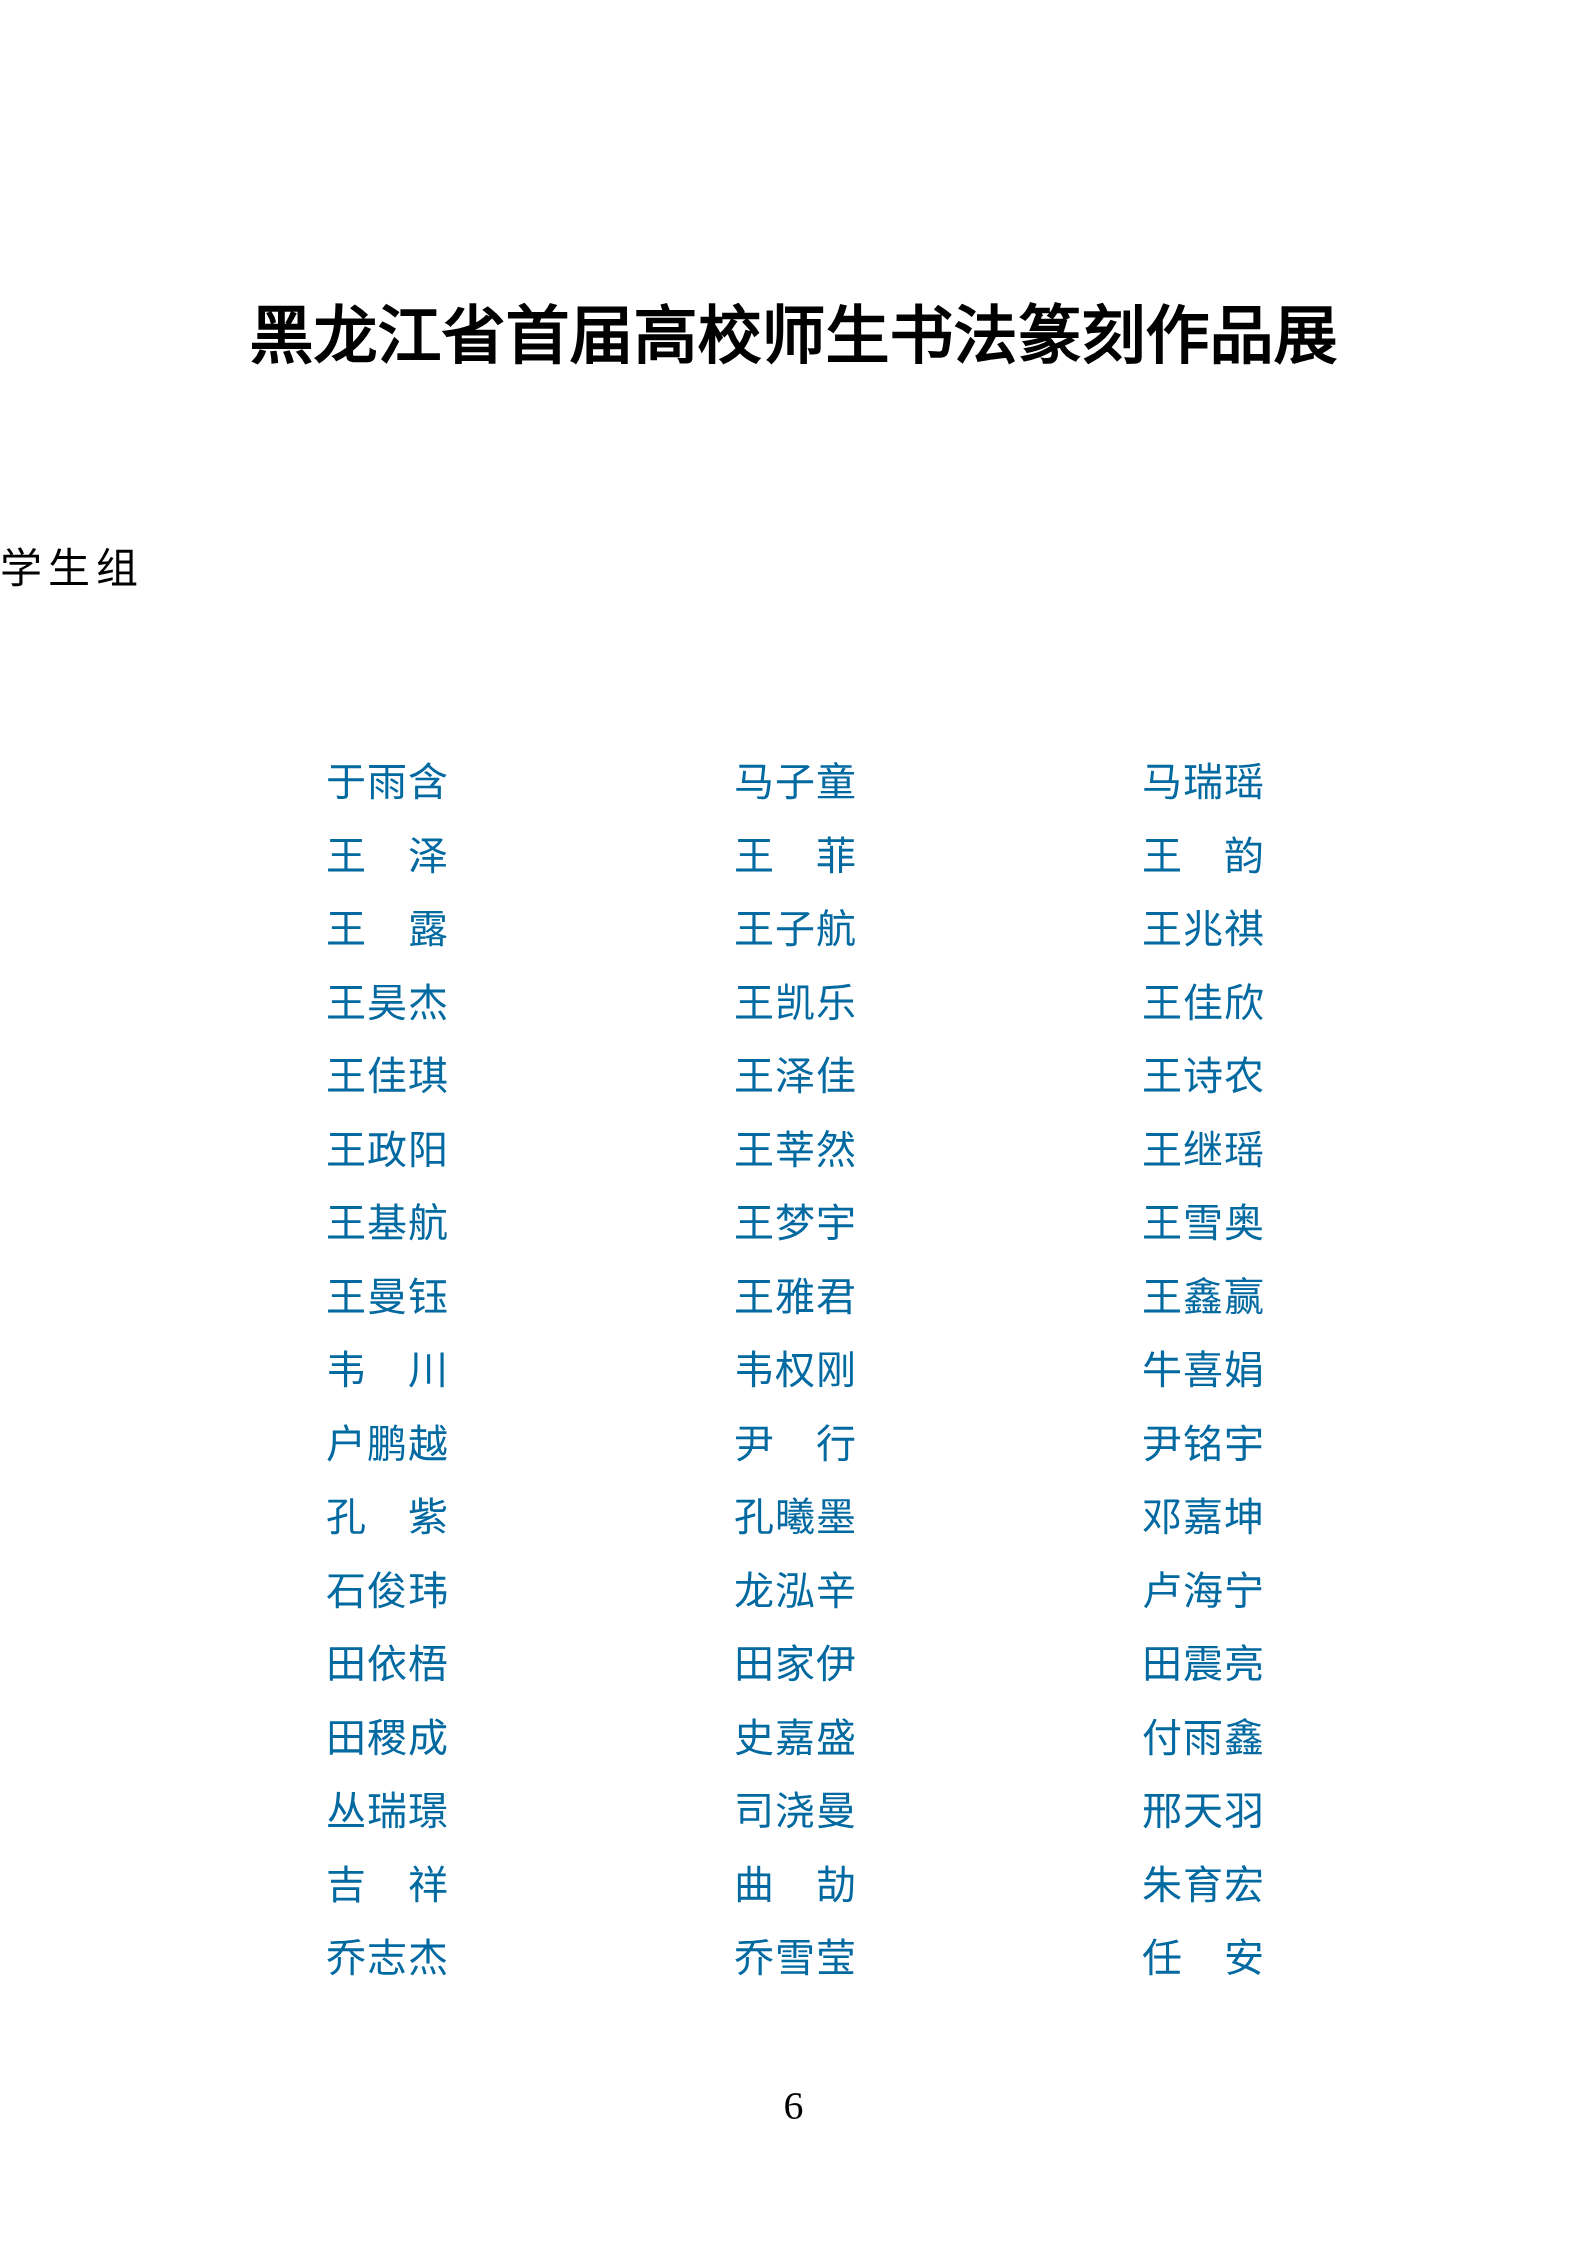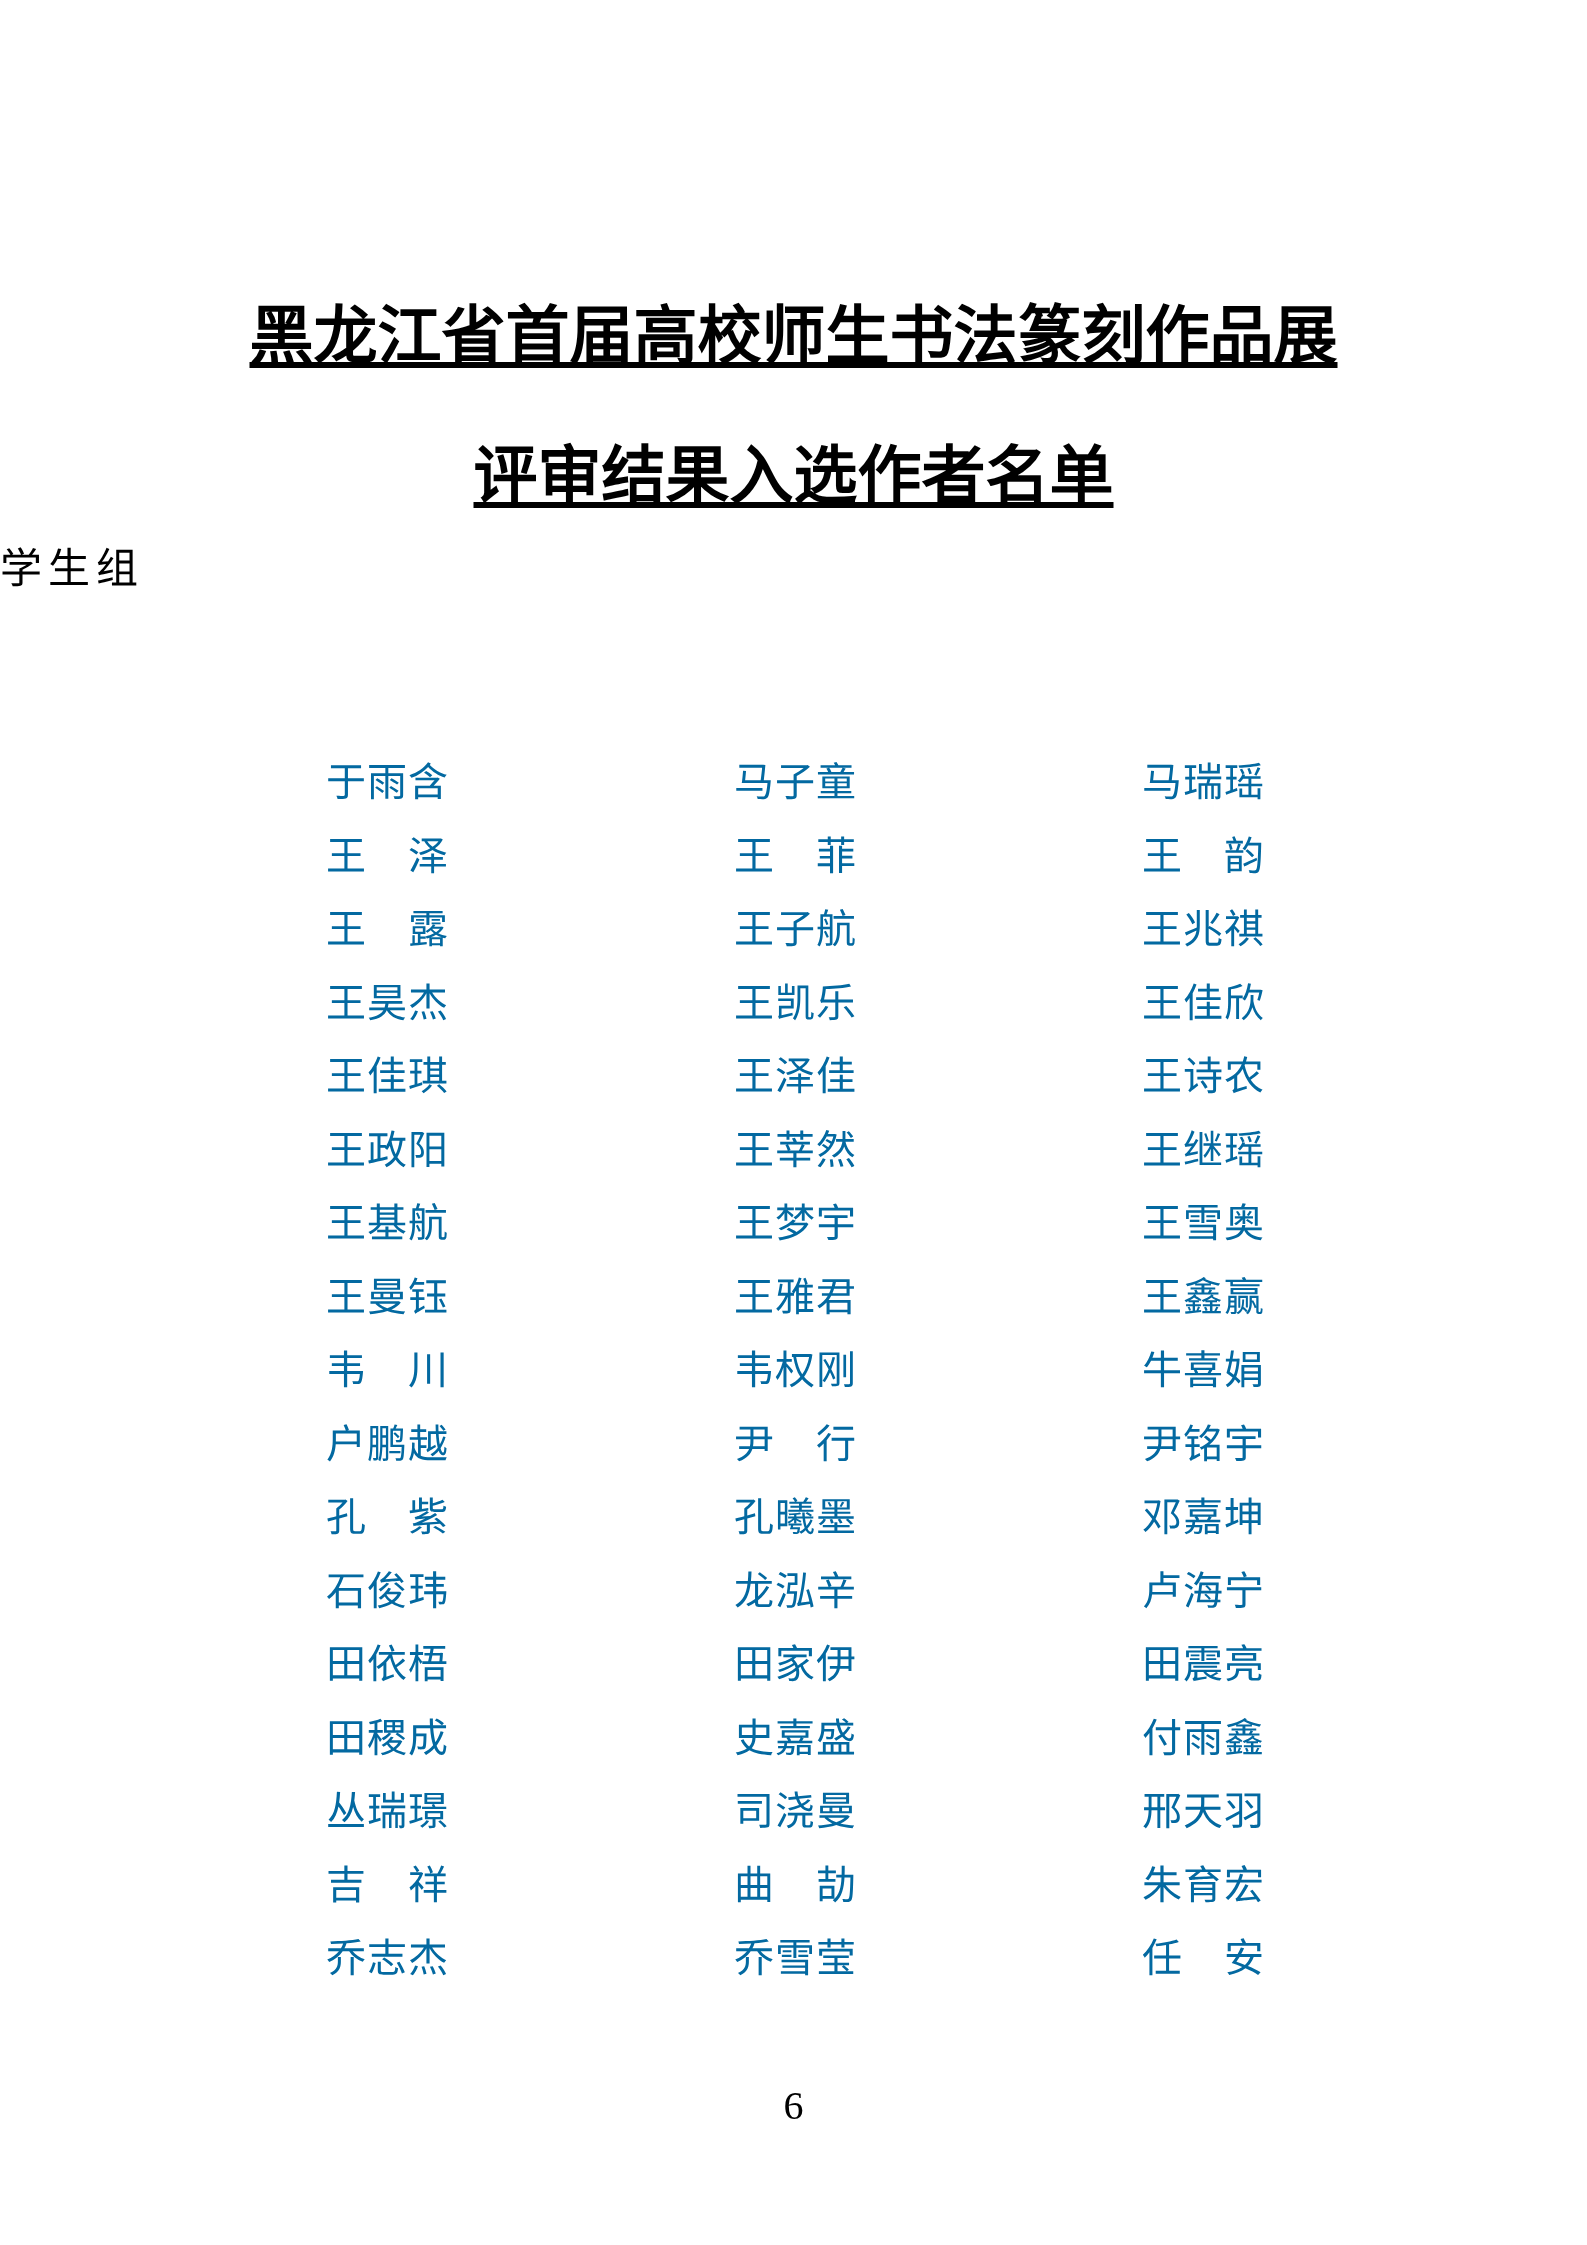--- a/index.html
+++ b/index.html
@@ -23,21 +23,20 @@
     left: 0;
     width: 100%;
     text-align: center;
   }
   .title-line {
     font-size: 64px;
     font-weight: 700;
     line-height: 82px;
     letter-spacing: 0;
     margin: 0;
-    text-decoration: underline;
   }
   .title-line.second {
     margin-top: 58px;
   }
   .group-label {
     position: absolute;
     top: 534px;
     left: 0;
     width: 100%;
     text-align: left;
@@ -83,21 +82,20 @@
     font-size: 40px;
   }
 </style>
 </head>
 <body>
 
 <div class="page">
 
   <div class="title-block">
     <div class="title-line">黑龙江省首届高校师生书法篆刻作品展</div>
-    <div class="title-line second">评审结果入选作者名单</div>
   </div>
 
   <div class="group-label">学生组</div>
 
 
   <div class="names-grid" id="names-grid">
       <span class="name">于雨含</span>
       <span class="name">马子童</span>
       <span class="name">马瑞瑶</span>
       <span class="name">王泽</span>

